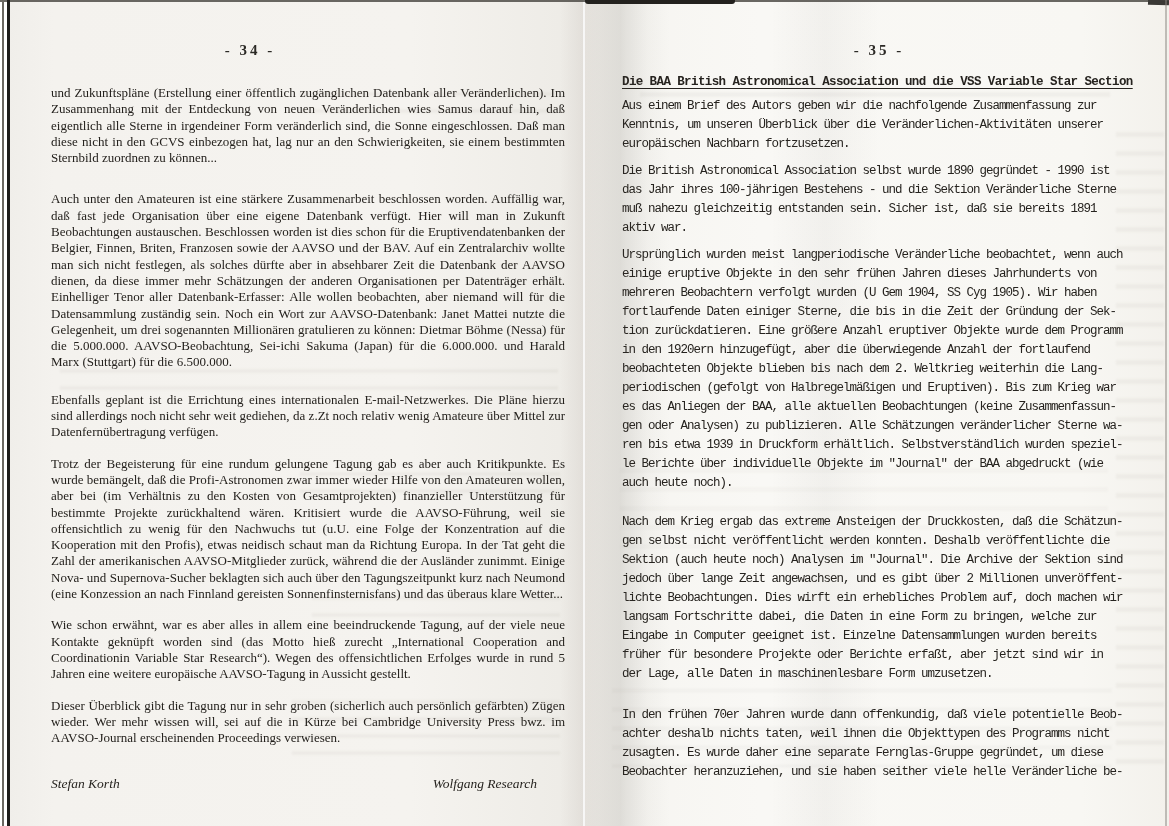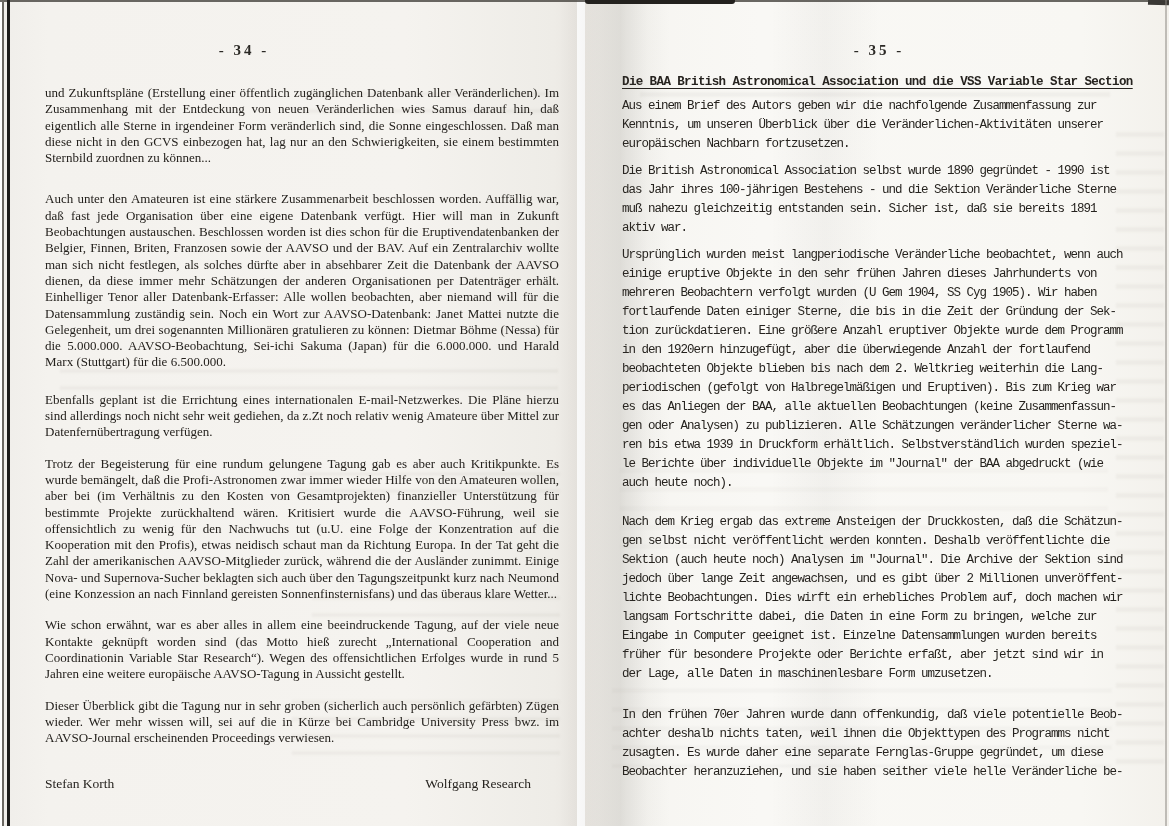--- a/index.html
+++ b/index.html
@@ -6,21 +6,21 @@
   body{
     width:1169px;height:826px;overflow:hidden;position:relative;
     background:#ffffff;
     font-family:"Liberation Serif", serif;
   }
   .scan{position:absolute;inset:0;}
 
   
   .page{position:absolute;top:0;height:826px;}
   .page.left{
-    left:2px;width:575px;
+    left:8px;width:575px;
     background:linear-gradient(90deg,#f0eeea 0%,#f4f2ee 8%,#f5f3ef 70%,#eeece7 96%,#e9e6e1 100%);
   }
   .page.right{
     left:585px;width:584px;
     background:linear-gradient(90deg,#ece9e4 0%,#f6f5f1 7%,#f9f8f5 30%,#f8f7f3 85%,#f3f1ec 100%);
   }
   .col-left{margin-left:43px;width:514px;}
   .col-right{margin-left:37px;width:514px;}
 
   .pagenum{
@@ -34,21 +34,21 @@
   .lp{
     margin:0 0 15px 0;
     font-size:13px;line-height:16.3px;color:#24211d;
     text-align:justify;
   }
   .lp.p1{margin-bottom:25px;}
   .lp.p2{margin-bottom:21px;}
   .sigs{
     display:flex;justify-content:space-between;
     margin-top:30px;padding-right:28px;
-    font-size:13.5px;color:#26231f;
+    font-style:italic;font-size:13.5px;color:#26231f;
   }
 
   
   .heading{
     margin-top:16px;
     font-family:"Liberation Mono", monospace;
     font-size:12.5px;font-weight:bold;letter-spacing:-0.6px;color:#26231f;
     text-decoration:underline;text-underline-offset:3px;
     white-space:nowrap;
   }

